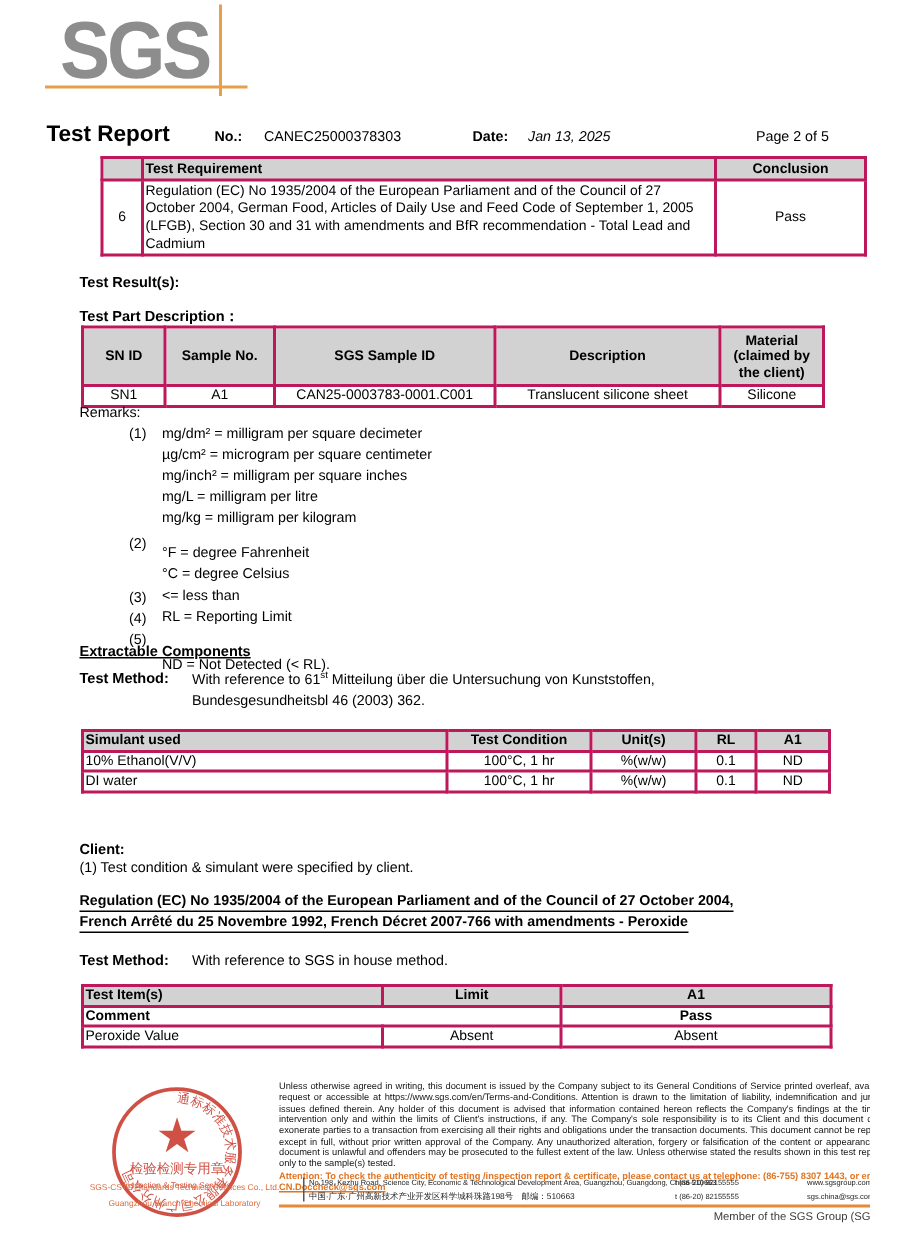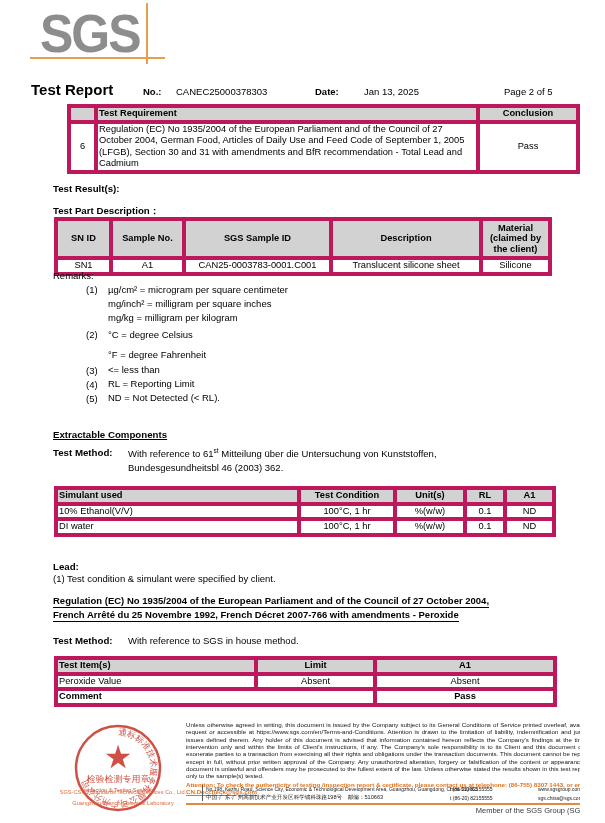--- a/index.html
+++ b/index.html
@@ -10,21 +10,21 @@
   .abs{position:absolute;}
   .b{font-weight:bold;}
   
   .logo-text{position:absolute;left:40px;top:2px;font-size:50px;font-weight:bold;color:#8d8d8d;letter-spacing:-2px;transform:scaleY(1.08);transform-origin:top left;}
   .crop-v{position:absolute;left:146px;top:3px;width:1.5px;height:61px;background:#e5a04b;}
   .crop-h{position:absolute;left:30px;top:57px;width:135px;height:1.5px;background:#e5a04b;}
   .title{font-size:15px;font-weight:bold;}
   .hmeta{font-size:9.5px;}
   
   .doc-table{position:absolute;border-collapse:collapse;table-layout:fixed;font-size:9.3px;line-height:1.25;border:1.5px solid #000;}
-  .doc-table td{border:4px solid #be185d;padding:0 1px;vertical-align:middle;overflow:hidden;}
+  .doc-table td{border:2px solid #be185d;padding:0 1px;vertical-align:middle;overflow:hidden;}
   .doc-table td.hd{background:#d2d2d2;font-weight:bold;}
   .ctr{text-align:center;}
   
   .lbl{font-size:9.7px;font-weight:bold;}
   .txt{font-size:9.5px;}
   .u{text-decoration:underline;}
   .heavy-underline{border-bottom:1.5px solid #000;padding-bottom:1px;}
   
   .remarks{position:absolute;left:86px;top:283px;width:360px;font-size:9.5px;}
   .remark-row{display:flex;}
@@ -48,21 +48,21 @@
 <div class="page">
 
   <div class="crop-v"></div>
   <div class="crop-h"></div>
   <div class="logo-text">SGS</div>
 
   <span class="abs title" style="left:31px;top:81px;">Test Report</span>
   <span class="abs hmeta b" style="left:143px;top:86px;">No.:</span>
   <span class="abs hmeta" style="left:176px;top:86px;">CANEC25000378303</span>
   <span class="abs hmeta b" style="left:315px;top:86px;">Date:</span>
-  <span class="abs hmeta" style="left:364px;top:86px;">Jan 13, 2025</span>
+  <span class="abs hmeta" style="left:352px;top:86px;font-style:italic;">Jan 13, 2025</span>
   <span class="abs hmeta" style="left:504px;top:86px;">Page 2 of 5</span>
 
   <table class="doc-table" style="left:67px;top:104px;width:509px;">
     <colgroup>
         <col style="width:27px">
         <col style="width:382px">
         <col style="width:100px">
       </colgroup>
     <tbody>
         <tr style="height:15px;">
@@ -105,48 +105,50 @@
       <td class="ctr">Silicone</td>
     </tr>
   </tbody>
     </table>
 
   <span class="abs txt" style="left:53px;top:270px;">Remarks:</span>
   <div class="remarks">
     <div class="remark-row">
       <span class="remark-marker rl">(1)</span>
       <span class="remark-lines">
+        <div class="rl">mg/dm² = milligram per square decimeter</div>
         <div class="rl">µg/cm² = microgram per square centimeter</div>
         <div class="rl">mg/inch² = milligram per square inches</div>
+        <div class="rl">mg/L = milligram per litre</div>
         <div class="rl">mg/kg = milligram per kilogram</div>
       </span>
     </div>
     <div class="remark-row" style="margin-top:3px;">
       <span class="remark-marker rl">(2)</span>
       <span class="remark-lines">
+        <div class="rl" style="margin-top:6px;">°F = degree Fahrenheit</div>
         <div class="rl">°C = degree Celsius</div>
-        <div class="rl" style="margin-top:6px;">°F = degree Fahrenheit</div>
       </span>
     </div>
     <div class="remark-row" style="margin-top:2px;">
       <span class="remark-marker rl">(3)</span>
       <span class="remark-lines">
           <div class="rl" style="line-height:12px;">&lt;= less than</div>
         </span>
     </div>
     <div class="remark-row">
       <span class="remark-marker rl">(4)</span>
       <span class="remark-lines">
           <div class="rl" style="line-height:12px;">RL = Reporting Limit</div>
         </span>
     </div>
     <div class="remark-row">
       <span class="remark-marker rl">(5)</span>
       <span class="remark-lines">
-          <div class="rl" style="line-height:12px;">ND = Not Detected (&lt; RL).</div>
+          <div class="rl" style="line-height:12px;margin-top:18px;">ND = Not Detected (&lt; RL).</div>
         </span>
     </div>
   </div>
 
   <span class="abs lbl u" style="left:53px;top:429px;">Extractable Components</span>
 
   <span class="abs lbl" style="left:53px;top:447px;">Test Method:</span>
   <div class="abs txt" style="left:128px;top:447px;width:380px;">
     <div>
       <span>With reference to 61</span><sup>st</sup><span> Mitteilung über die Untersuchung von Kunststoffen,</span>
@@ -180,21 +182,21 @@
     <tr style="height:13px;">
       <td>DI water</td>
       <td class="ctr">100°C, 1 hr</td>
       <td class="ctr">%(w/w)</td>
       <td class="ctr">0.1</td>
       <td class="ctr">ND</td>
     </tr>
   </tbody>
     </table>
 
-  <span class="abs lbl" style="left:53px;top:561px;">Lead:</span>
+  <span class="abs lbl" style="left:53px;top:561px;">Client:</span>
   <span class="abs txt" style="left:53px;top:573px;">(1) Test condition &amp; simulant were specified by client.</span>
 
   <div class="abs" style="left:53px;top:595px;width:500px;font-size:9.5px;font-weight:bold;">
     <div><span class="heavy-underline">Regulation (EC) No 1935/2004 of the European Parliament and of the Council of 27 October 2004,</span></div>
     <div style="margin-top:3px;"><span class="heavy-underline">French Arrêté du 25 Novembre 1992, French Décret 2007-766 with amendments - Peroxide</span></div>
   </div>
 
   <span class="abs lbl" style="left:53px;top:635px;">Test Method:</span>
   <span class="abs txt" style="left:128px;top:635px;">With reference to SGS in house method.</span>
 
@@ -204,27 +206,27 @@
         <col style="width:119px">
         <col style="width:180px">
       </colgroup>
     <tbody>
         <tr style="height:13px;">
       <td class="hd">Test Item(s)</td>
       <td class="hd ctr">Limit</td>
       <td class="hd ctr">A1</td>
     </tr>
     <tr style="height:13px;">
+      <td colspan="2" class="b">Comment</td>
+      <td class="ctr b">Pass</td>
+    </tr>
+    <tr style="height:13px;">
       <td>Peroxide Value</td>
       <td class="ctr">Absent</td>
       <td class="ctr">Absent</td>
-    </tr>
-    <tr style="height:13px;">
-      <td colspan="2" class="b">Comment</td>
-      <td class="ctr b">Pass</td>
     </tr>
   </tbody>
     </table>
 
   <svg class="abs" style="left:58px;top:722px;opacity:0.88;" width="120" height="92" viewBox="0 0 120 92">
     <defs>
       <path id="ringPath" d="M 60,46 m 0,-33 a 33,33 0 1,1 -0.01,0"></path>
     </defs>
     <circle cx="60" cy="46" r="42" fill="none" stroke="#c9392b" stroke-width="2.5"></circle>
     <text font-size="8.5" fill="#c9392b">

